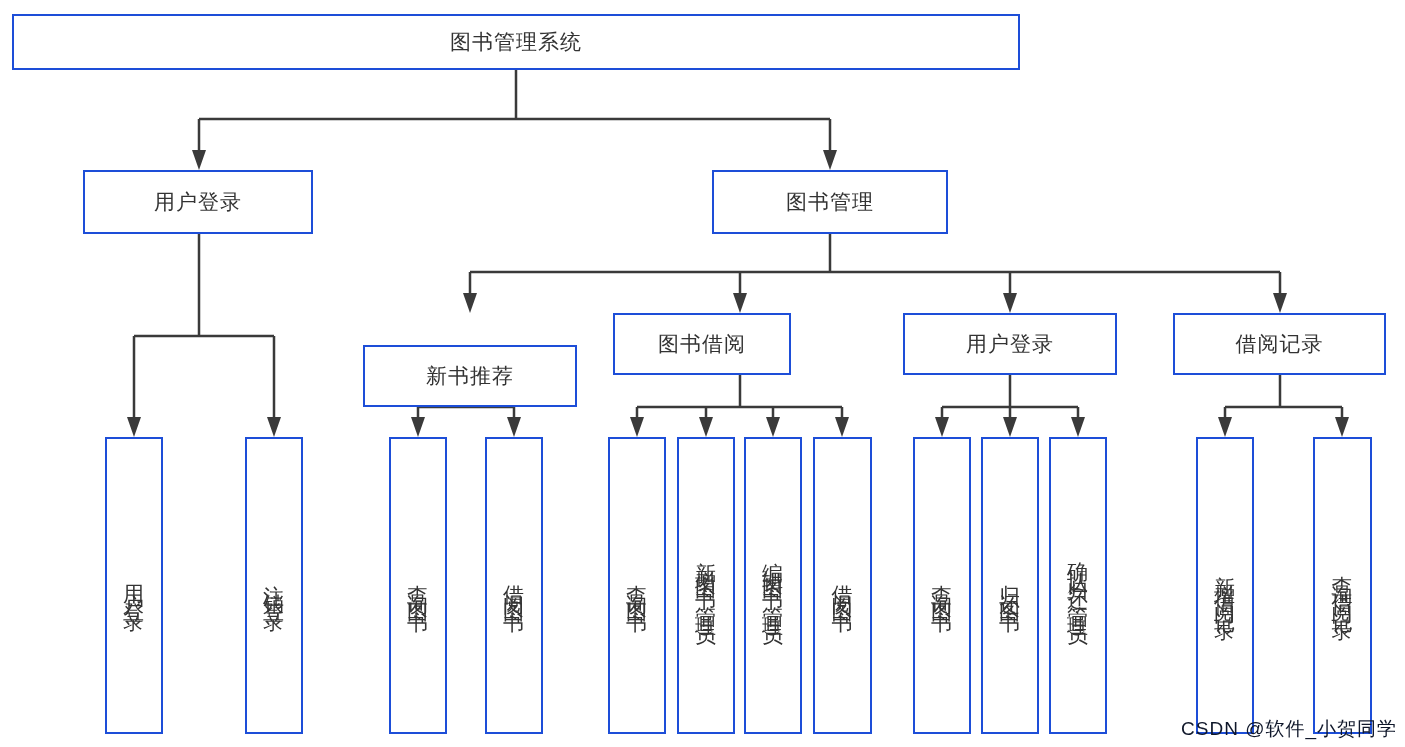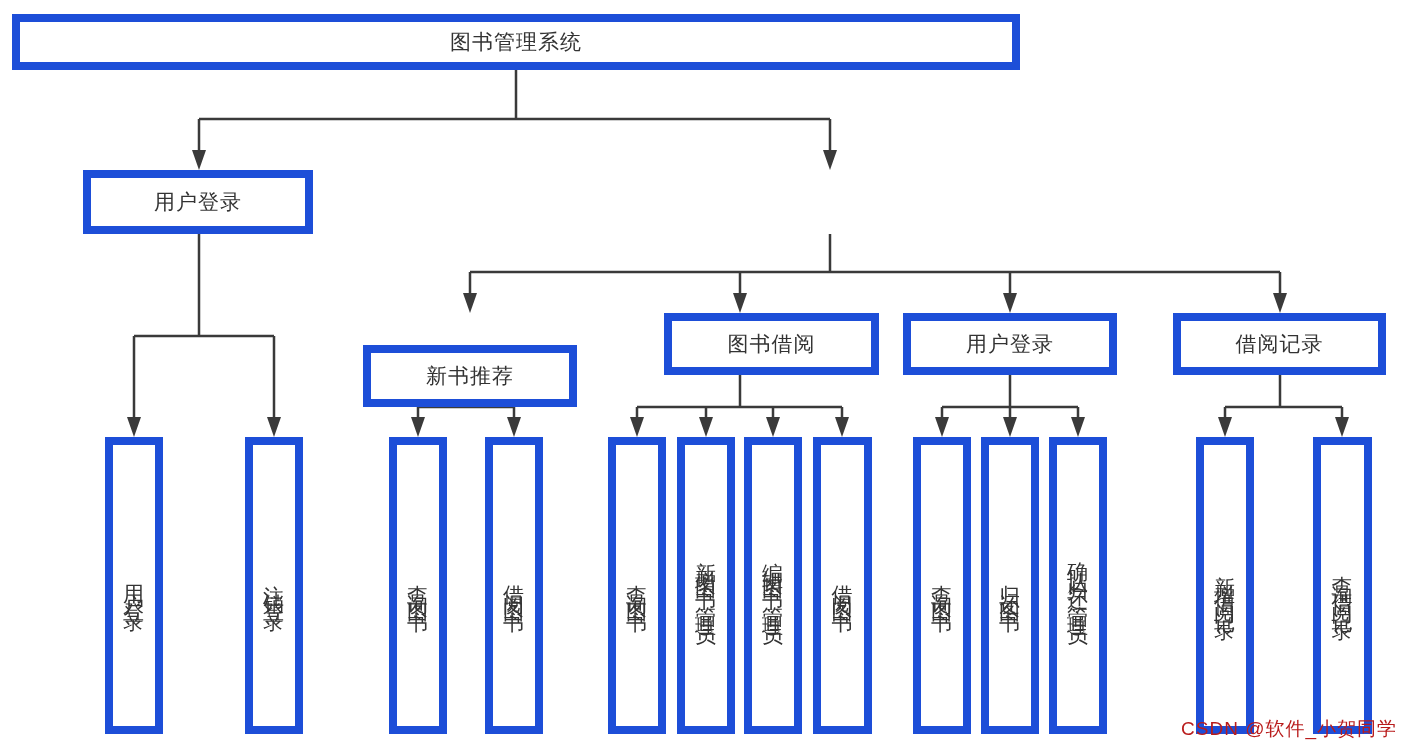--- a/index.html
+++ b/index.html
@@ -13,21 +13,21 @@
   }
   .connectors {
     position: absolute;
     left: 0; top: 0;
     width: 1405px; height: 747px;
     z-index: 1;
   }
   .node {
     position: absolute;
     box-sizing: border-box;
-    border: 8px solid #1d4ed8;
+    border: 2px solid #1d4ed8;
     background: #ffffff;
     display: flex;
     align-items: center;
     justify-content: center;
     color: #333333;
     z-index: 2;
   }
   .h-node span {
     font-size: 21px;
     letter-spacing: 1px;
@@ -39,21 +39,21 @@
     font-size: 21px;
     letter-spacing: 9px;
     line-height: 1;
     white-space: nowrap;
   }
   .watermark {
     position: absolute;
     right: 8px;
     bottom: 5px;
     font-size: 19px;
-    color: #b91c1c;
+    color: #0f172a;
     letter-spacing: 1px;
     z-index: 3;
     white-space: nowrap;
   }
 </style>
 </head>
 <body>
 
 <div class="stage">
 
@@ -98,25 +98,28 @@
     </g>
   </svg>
 
   <div class="node h-node" style="left:12px; top:14px; width:1008px; height:56px;">
     <span>图书管理系统</span>
   </div>
 
   <div class="node h-node" style="left:83px; top:170px; width:230px; height:64px;">
     <span>用户登录</span>
   </div>
+  <div class="node h-node" style="left:712px; top:170px; width:236px; height:64px;">
+    <span>图书管理</span>
+  </div>
 
   <div class="node h-node" style="left:363px; top:313px; width:214px; height:62px;margin-top:32px;">
     <span>新书推荐</span>
   </div>
-  <div class="node h-node" style="left:664px; top:313px; width:215px; height:62px;">
+  <div class="node h-node" style="left:613px; top:313px; width:178px; height:62px;">
     <span>图书借阅</span>
   </div>
   <div class="node h-node" style="left:903px; top:313px; width:214px; height:62px;">
     <span>用户登录</span>
   </div>
   <div class="node h-node" style="left:1173px; top:313px; width:213px; height:62px;">
     <span>借阅记录</span>
   </div>
 
   <div class="node v-node" style="left:105px; top:437px; width:58px; height:297px;">

